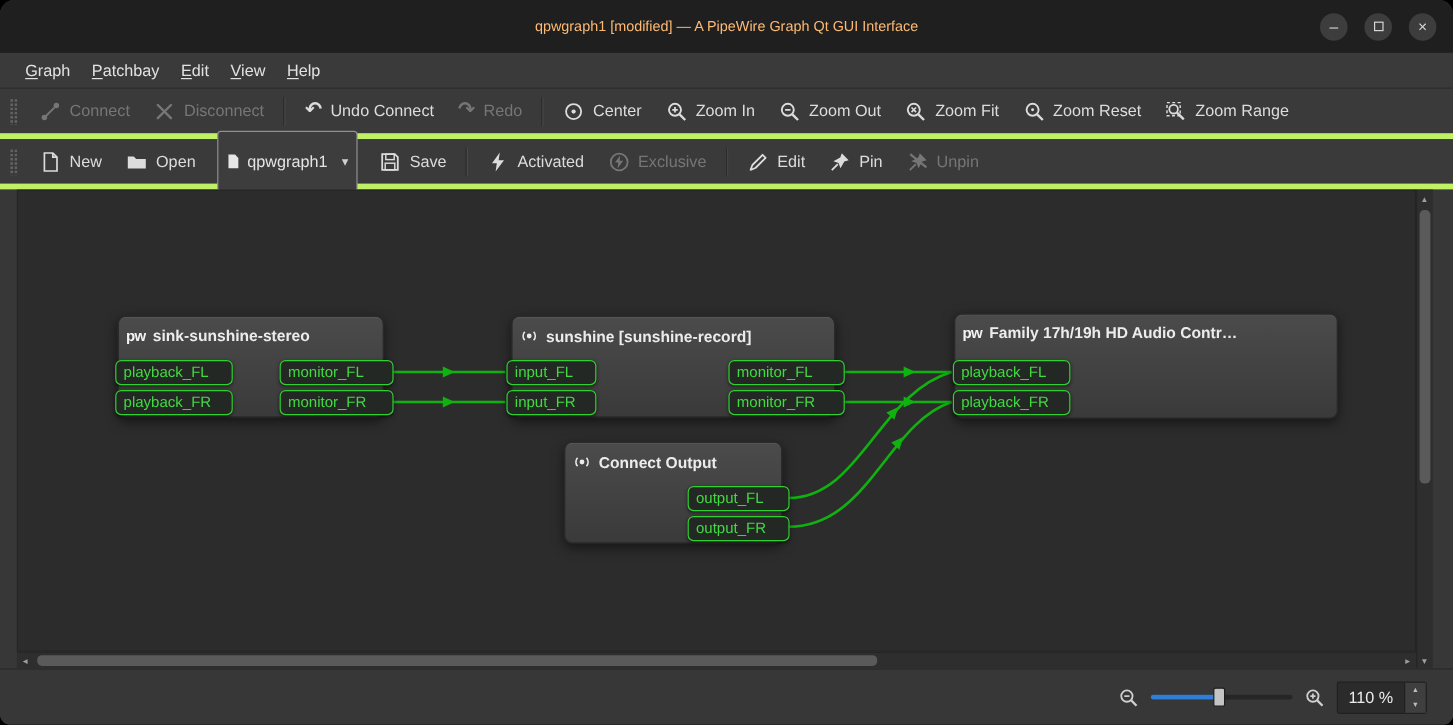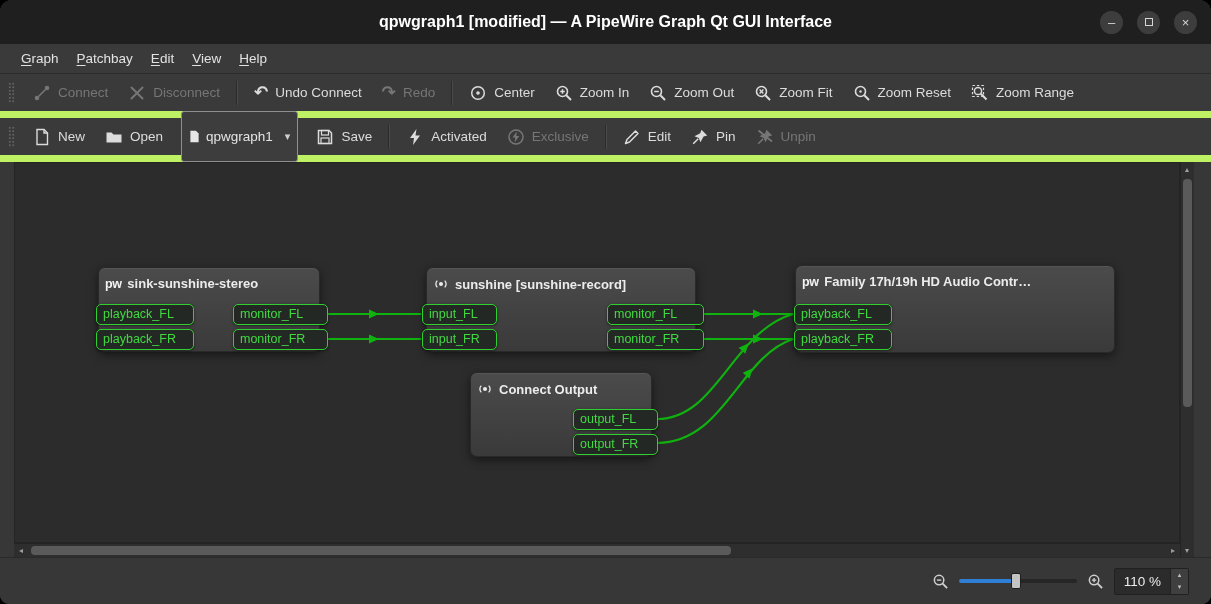--- a/index.html
+++ b/index.html
@@ -3,34 +3,34 @@
 <meta charset="utf-8">
 <style>
   html,body { margin:0; padding:0; background:#000; }
   body { width:1211px; height:604px; font-family:"Liberation Sans","DejaVu Sans",sans-serif; }
   .window { width:1211px; height:604px; border-radius:12px 12px 9px 9px; overflow:hidden;
             background:#3a3a3a; display:flex; flex-direction:column; }
 
   
   .titlebar { height:44px; background:#1f1f1f; position:relative; display:flex;
               align-items:center; justify-content:center; flex:0 0 auto; }
-  .title-text { color:#ffffff; font-size:16px; font-weight:bold; }
+  .title-text { color:#fdba74; font-size:12px; font-weight:normal; }
   .win-controls { position:absolute; right:14px; top:0; bottom:0; display:flex; align-items:center; gap:14px; }
   .wbtn { width:23px; height:23px; border-radius:50%; background:#3d3d3d; color:#d6d6d6;
           display:flex; align-items:center; justify-content:center; font-size:13px; line-height:1; cursor:default; }
   .max-glyph { width:8px; height:8px; border:1.5px solid #d6d6d6; box-sizing:border-box; }
 
   
   .menubar { height:29px; background:#3a3a3a; border-bottom:1px solid #2c2c2c; display:flex;
              align-items:center; padding-left:12px; flex:0 0 auto; }
   .menu-item { color:#e2e2e2; font-size:13.5px; padding:0 9px; height:100%; display:flex; align-items:center; }
   .menu-item .accel { text-decoration:underline; text-underline-offset:2px; }
 
   
-  .toolbar { height:37px; background:#3a3a3a; border-bottom:7px solid #bef264; display:flex;
+  .toolbar { height:37px; background:#3a3a3a; border-bottom:5px solid #bef264; display:flex;
              align-items:center; padding-left:6px; flex:0 0 auto; }
   .grip { width:7px; height:22px; margin:0 8px 0 2px;
           background-image:radial-gradient(circle,#626262 1px,transparent 1.15px);
           background-size:3.5px 3.5px; }
   .tbtn { display:flex; align-items:center; gap:7px; padding:0 10px; height:30px;
           color:#dcdcdc; font-size:13.5px; border-radius:3px; }
   .tbtn.disabled { color:#767676; }
   .ticon { display:flex; align-items:center; justify-content:center; }
   .ticon svg { display:block; }
   .gicon { font-family:"DejaVu Sans",sans-serif; font-size:17px; line-height:1; font-weight:bold; }

